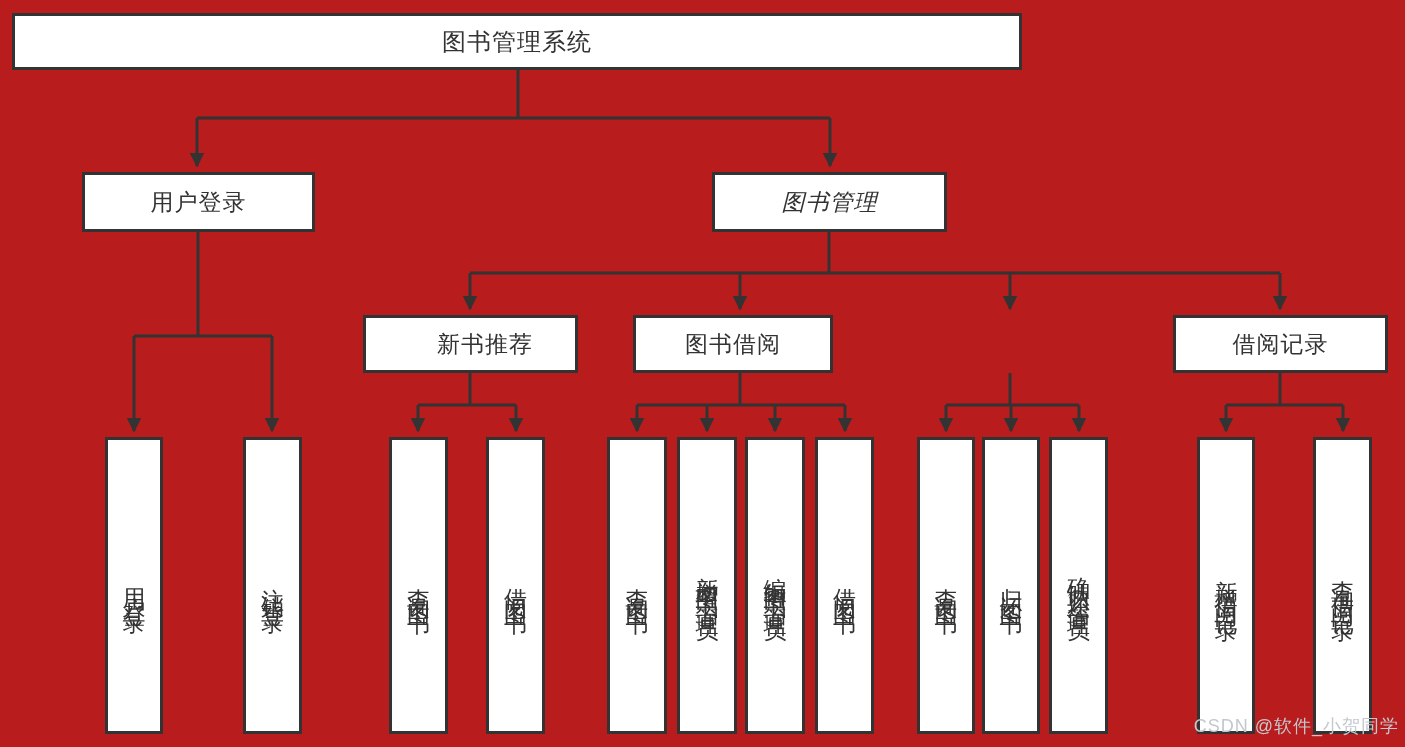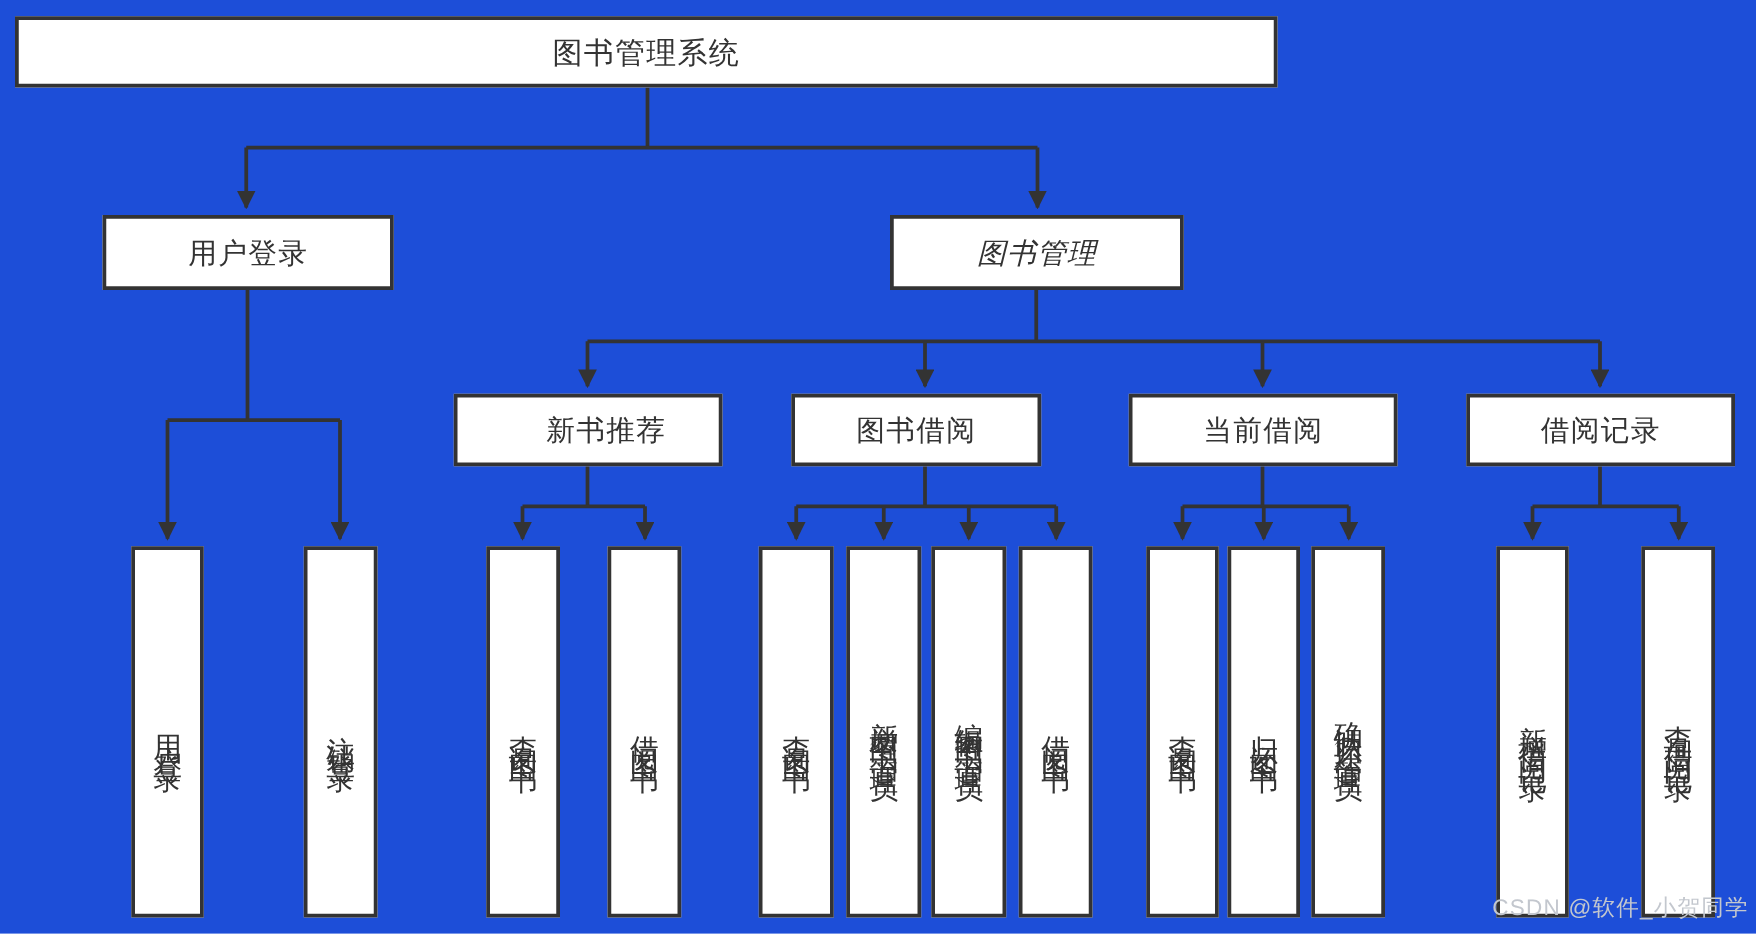--- a/index.html
+++ b/index.html
@@ -5,21 +5,21 @@
   html, body {
     margin: 0;
     padding: 0;
     background: #ffffff;
     font-family: "Liberation Sans", "DejaVu Sans", sans-serif;
   }
   .canvas {
     position: relative;
     width: 1405px;
     height: 747px;
-    background: #1d4ed8;
+    background: #b91c1c;
     overflow: hidden;
     color: #333333;
   }
   svg.connectors {
     position: absolute;
     left: 0; top: 0;
     width: 1405px;
     height: 747px;
   }
   .box {
@@ -119,21 +119,20 @@
     </g>
   </svg>
 
   <div class="box h root" style="left:12px; top:13px; width:1010px; height:57px;">图书管理系统</div>
 
   <div class="box h" style="left:82px; top:172px; width:233px; height:60px;">用户登录</div>
   <div class="box h" style="left:712px; top:172px; width:235px; height:60px;font-style:italic;">图书管理</div>
 
   <div class="box h" style="left:363px; top:315px; width:215px; height:58px;padding-left:29px;">新书推荐</div>
   <div class="box h" style="left:633px; top:315px; width:200px; height:58px;">图书借阅</div>
-  <div class="box h" style="left:903px; top:315px; width:215px; height:58px;">当前借阅</div>
   <div class="box h" style="left:1173px; top:315px; width:215px; height:58px;">借阅记录</div>
 
   <div class="box leaf" style="left:105px; width:58px;">
     <span class="vtext">用户登录</span>
   </div>
   <div class="box leaf" style="left:243px; width:59px;">
     <span class="vtext">注销登录</span>
   </div>
 
   <div class="box leaf" style="left:389px; width:59px;">

